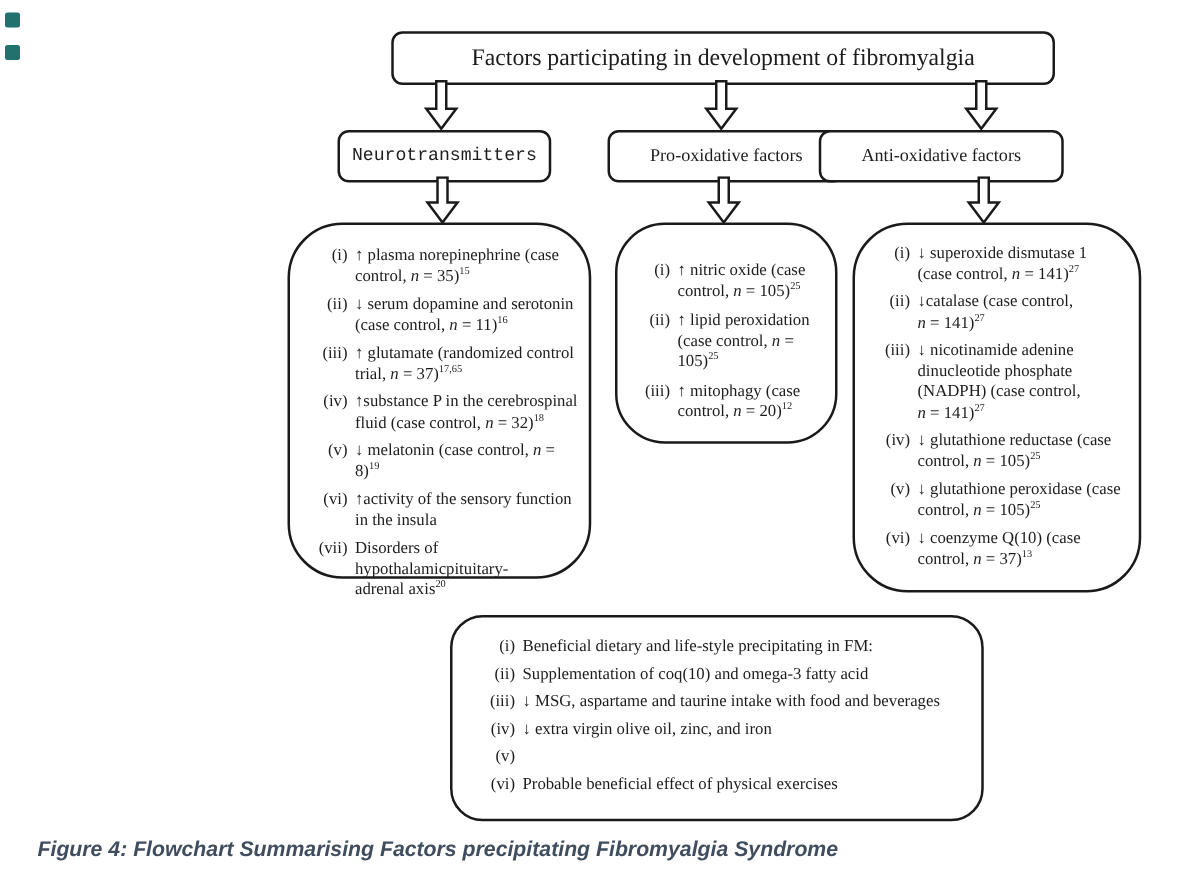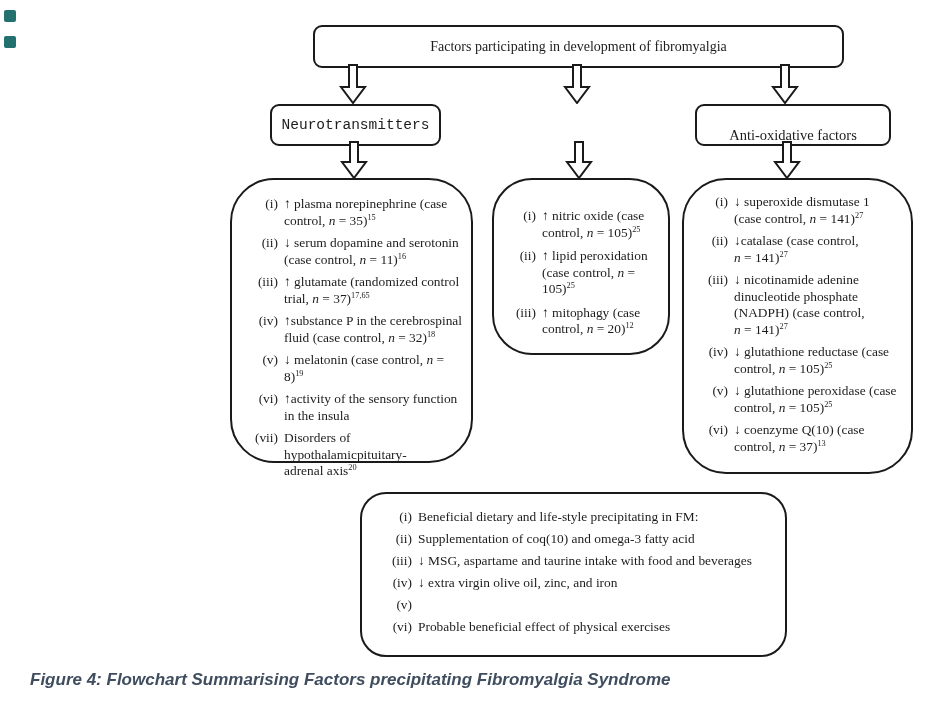--- a/index.html
+++ b/index.html
@@ -9,24 +9,24 @@
   }
   .bullet{position:absolute;width:12px;height:12px;background:#23716f;border-radius:2px;}
   .b1{left:4px;top:10px;}
   .b2{left:4px;top:36px;}
 
   .box{
     position:absolute;border:2px solid #1a1a1a;border-radius:9px;background:#fff;
     display:flex;align-items:center;justify-content:center;text-align:center;
     font-size:14.5px;
   }
-  .root{left:313px;top:25px;width:527px;height:39px;font-size:14px;}
+  .root{left:313px;top:25px;width:527px;height:39px;font-size:19px;}
   .h0{left:270px;top:104px;width:167px;height:38px;font-family:Liberation Mono, monospace;}
   .h1{left:486px;top:104px;width:186px;height:38px;}
-  .h2{left:695px;top:104px;width:192px;height:38px;align-items:flex-end;}
+  .h2{left:655px;top:104px;width:192px;height:38px;}
 
   .bigbox{
     position:absolute;border:2.5px solid #1a1a1a;background:#fff;box-sizing:border-box;
   }
   .d0{left:230px;top:178px;width:243px;height:285px;border-radius:44px;padding:16px 8px 8px 12px;}
   .d1{left:492px;top:178px;width:178px;height:177px;border-radius:40px;padding:28px 6px 8px 10px;}
   .d2{left:682px;top:178px;width:231px;height:296px;border-radius:44px;padding:14px 6px 8px 8px;}
   .summary{left:360px;top:492px;width:427px;height:165px;border-radius:26px;padding:14px 8px 8px 14px;}
 
   .items{font-size:13.4px;line-height:16.5px;}
@@ -69,20 +69,23 @@
   <svg class="arrow" style="left:562px;top:64px" width="30" height="40" viewBox="0 0 30 40">
       <path d="M11 1 L19 1 L19 23 L27 23 L15 39 L3 23 L11 23 Z" fill="#ffffff" stroke="#1a1a1a" stroke-width="2"></path>
     </svg>
   <svg class="arrow" style="left:770px;top:64px" width="30" height="40" viewBox="0 0 30 40">
       <path d="M11 1 L19 1 L19 23 L27 23 L15 39 L3 23 L11 23 Z" fill="#ffffff" stroke="#1a1a1a" stroke-width="2"></path>
     </svg>
 
   <div class="box h0">
     <span>Neurotransmitters</span>
   </div>
+  <div class="box h1">
+    <span>Pro-oxidative factors</span>
+  </div>
   <div class="box h2">
     <span>Anti-oxidative factors</span>
   </div>
 
   <svg class="arrow" style="left:339px;top:141px" width="30" height="38" viewBox="0 0 30 38">
       <path d="M11 1 L19 1 L19 21 L27 21 L15 37 L3 21 L11 21 Z" fill="#ffffff" stroke="#1a1a1a" stroke-width="2"></path>
     </svg>
   <svg class="arrow" style="left:564px;top:141px" width="30" height="38" viewBox="0 0 30 38">
       <path d="M11 1 L19 1 L19 21 L27 21 L15 37 L3 21 L11 21 Z" fill="#ffffff" stroke="#1a1a1a" stroke-width="2"></path>
     </svg>

